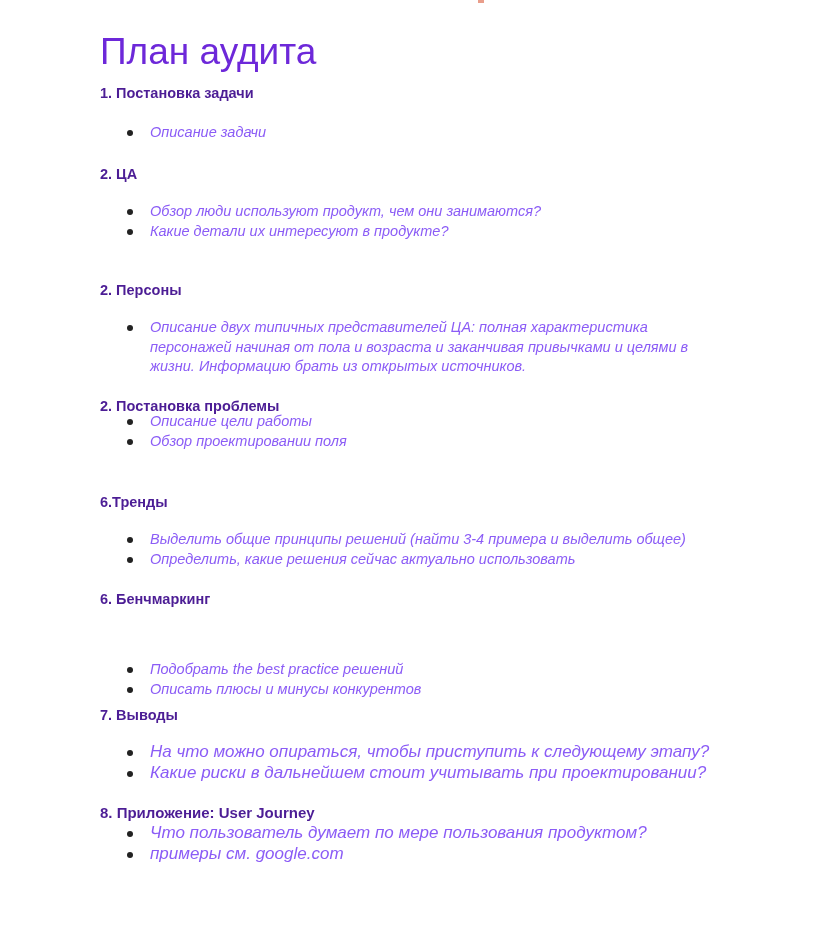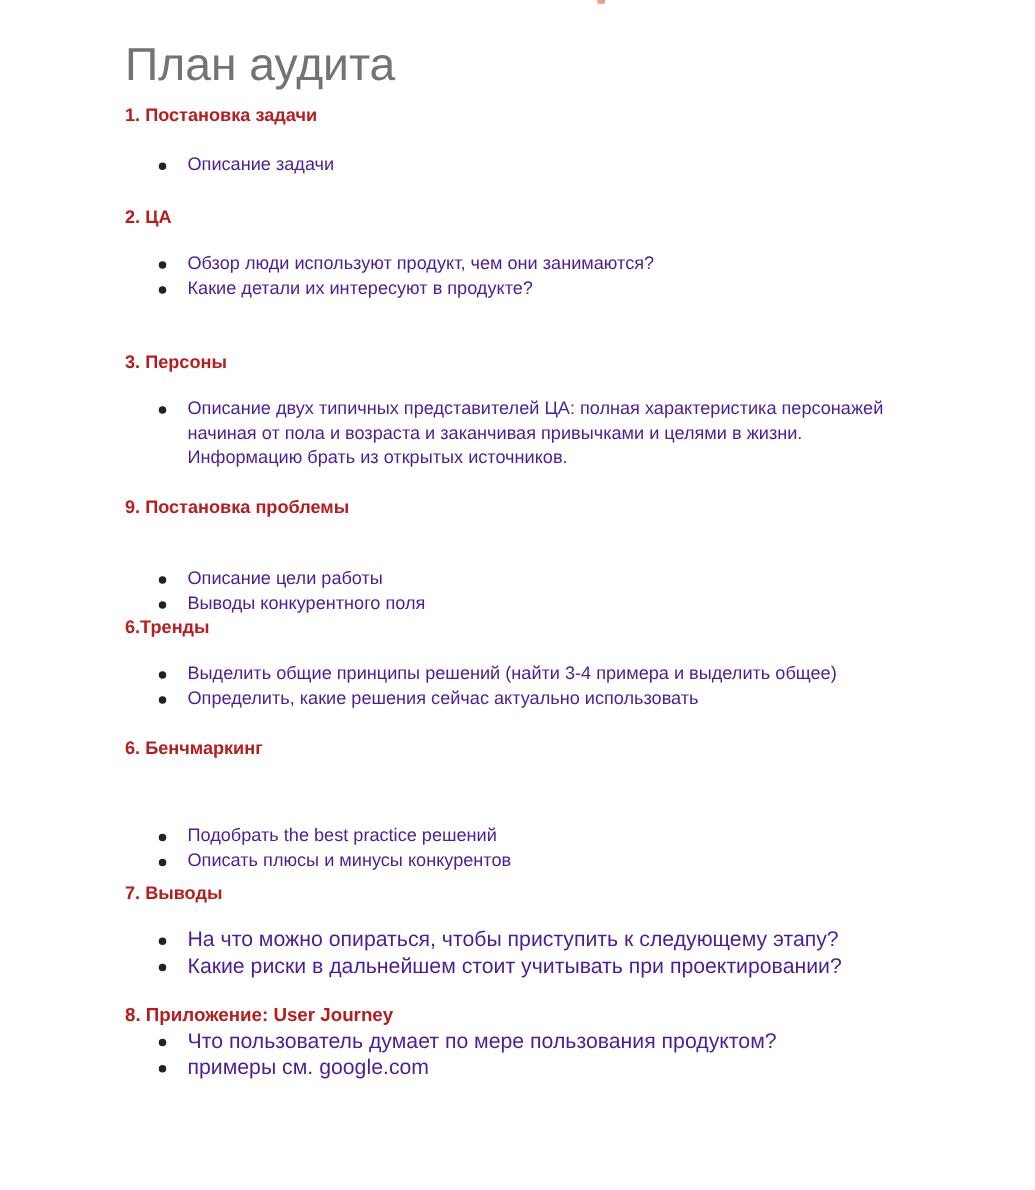--- a/index.html
+++ b/index.html
@@ -1,22 +1,22 @@
 <!DOCTYPE html>
 <html><head>
   <meta charset="utf-8">
   <style>
     html, body { margin: 0; padding: 0; background: #ffffff; }
     body { width: 828px; height: 952px; position: relative; overflow: hidden;
            font-family: "Liberation Sans", sans-serif; color: #1f1f1f; }
     .mark { position: absolute; left: 478px; top: 0; width: 6px; height: 3px; background: #e0755a; opacity: .7; }
-    .title { position: absolute; left: 100px; top: 30px; font-size: 37px; font-weight: normal; color: #737373; margin: 0; line-height: 44px; }
-    .h { position: absolute; left: 100px; font-size: 14.5px; font-weight: bold; color: #b91c1c; margin: 0; line-height: 18px; }
+    .title { position: absolute; left: 100px; top: 30px; font-size: 37px; font-weight: normal; color: #6d28d9; margin: 0; line-height: 44px; }
+    .h { position: absolute; left: 100px; font-size: 14.5px; font-weight: bold; color: #4c1d95; margin: 0; line-height: 18px; }
     .list { position: absolute; left: 124px; margin: 0; padding: 0; list-style: none; }
-    .list li { position: relative; padding-left: 26px; font-size: 14.5px; line-height: 19.5px; color: #4c1d95; }
+    .list li { position: relative; padding-left: 26px; font-size: 14.5px; line-height: 19.5px; color: #8b5cf6; font-style: italic; }
     .list li::before { content: ""; position: absolute; left: 3px; top: 7px; width: 6px; height: 6px; border-radius: 50%; background: #222; }
     .wide li { width: 570px; }
     .big li { font-size: 17px; line-height: 20.5px; }
     .big li::before { top: 8px; }
     .bigh { font-size: 15px; }
   </style>
 </head>
 <body>
 
 <div class="mark"></div>
@@ -27,29 +27,29 @@
 <ul class="list" style="top:123px">
   <li>Описание задачи</li>
 </ul>
 
 <h2 class="h" style="top:165px">2. ЦА</h2>
 <ul class="list" style="top:202px">
   <li>Обзор люди используют продукт, чем они занимаются?</li>
   <li>Какие детали их интересуют в продукте?</li>
 </ul>
 
-<h2 class="h" style="top:281px">3. Персоны</h2>
+<h2 class="h" style="top:281px">2. Персоны</h2>
 <ul class="list wide" style="top:318px">
   <li>Описание двух типичных представителей ЦА: полная характеристика персонажей начиная от пола и возраста и заканчивая привычками и целями в жизни. Информацию брать из открытых источников.</li>
 </ul>
 
-<h2 class="h" style="top:397px">9. Постановка проблемы</h2>
-<ul class="list" style="top:454px">
+<h2 class="h" style="top:397px">2. Постановка проблемы</h2>
+<ul class="list" style="top:412px">
   <li>Описание цели работы</li>
-  <li>Выводы конкурентного поля</li>
+  <li>Обзор проектировании поля</li>
 </ul>
 
 <h2 class="h" style="top:493px">6.Тренды</h2>
 <ul class="list" style="top:530px">
   <li>Выделить общие принципы решений (найти 3-4 примера и выделить общее)</li>
   <li>Определить, какие решения сейчас актуально использовать</li>
 </ul>
 
 <h2 class="h" style="top:590px">6. Бенчмаркинг</h2>
 <ul class="list" style="top:660px">

